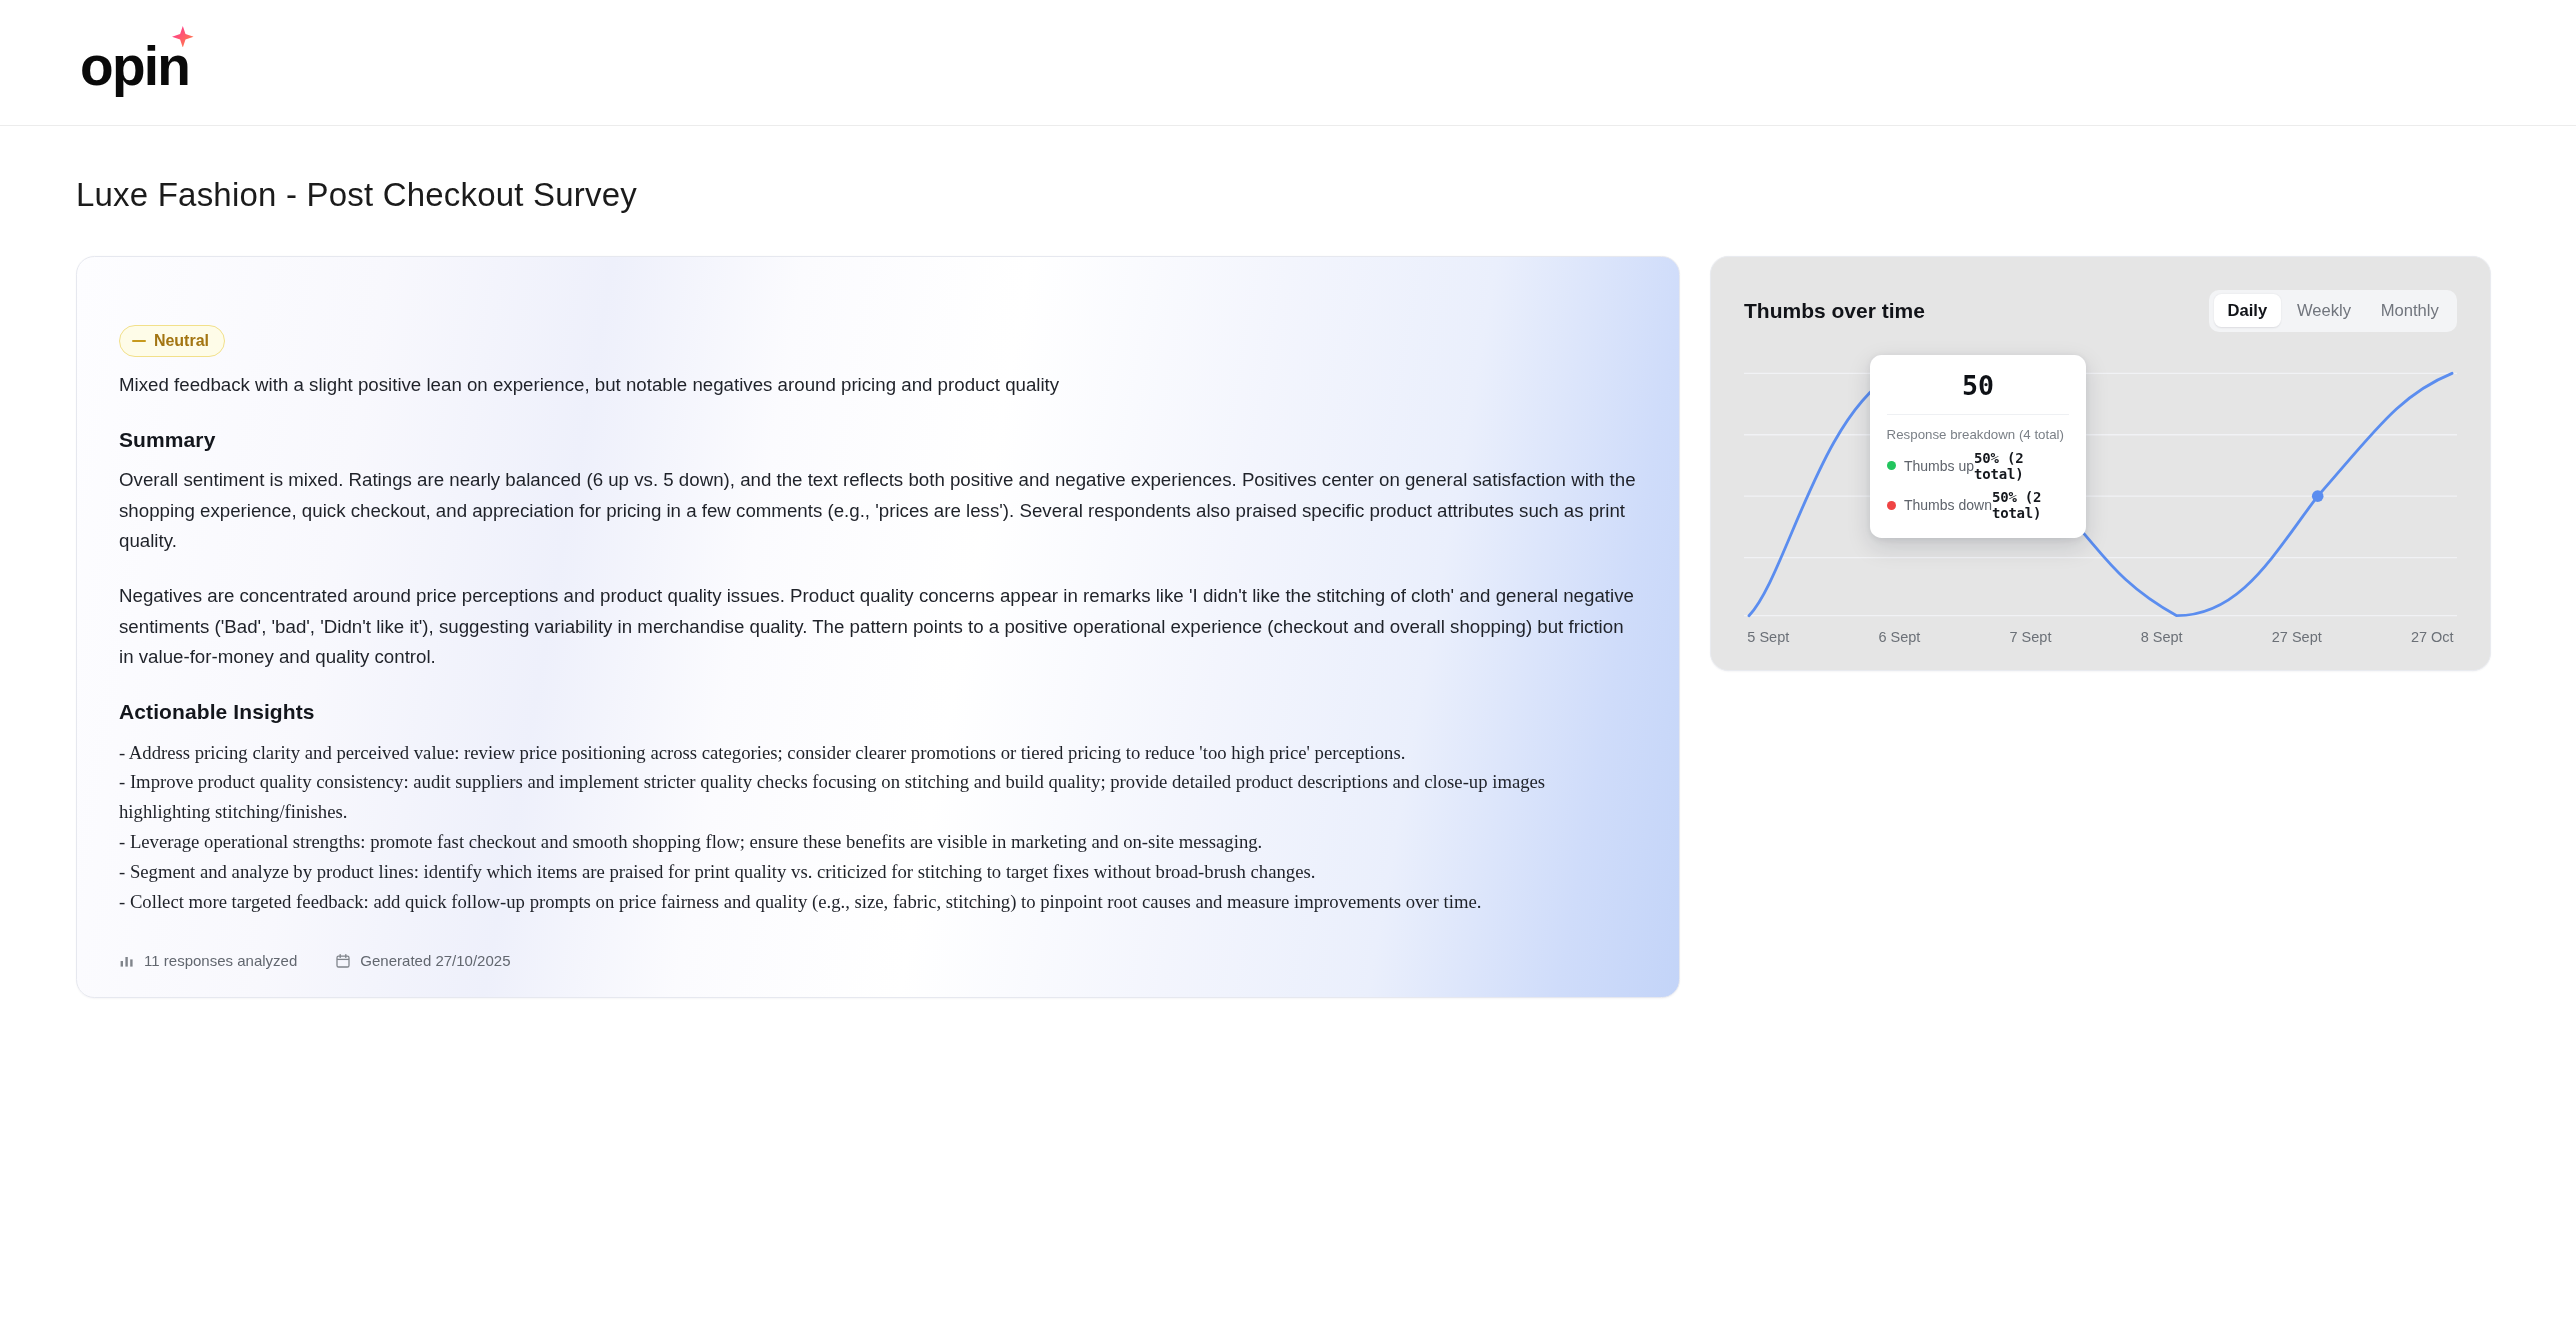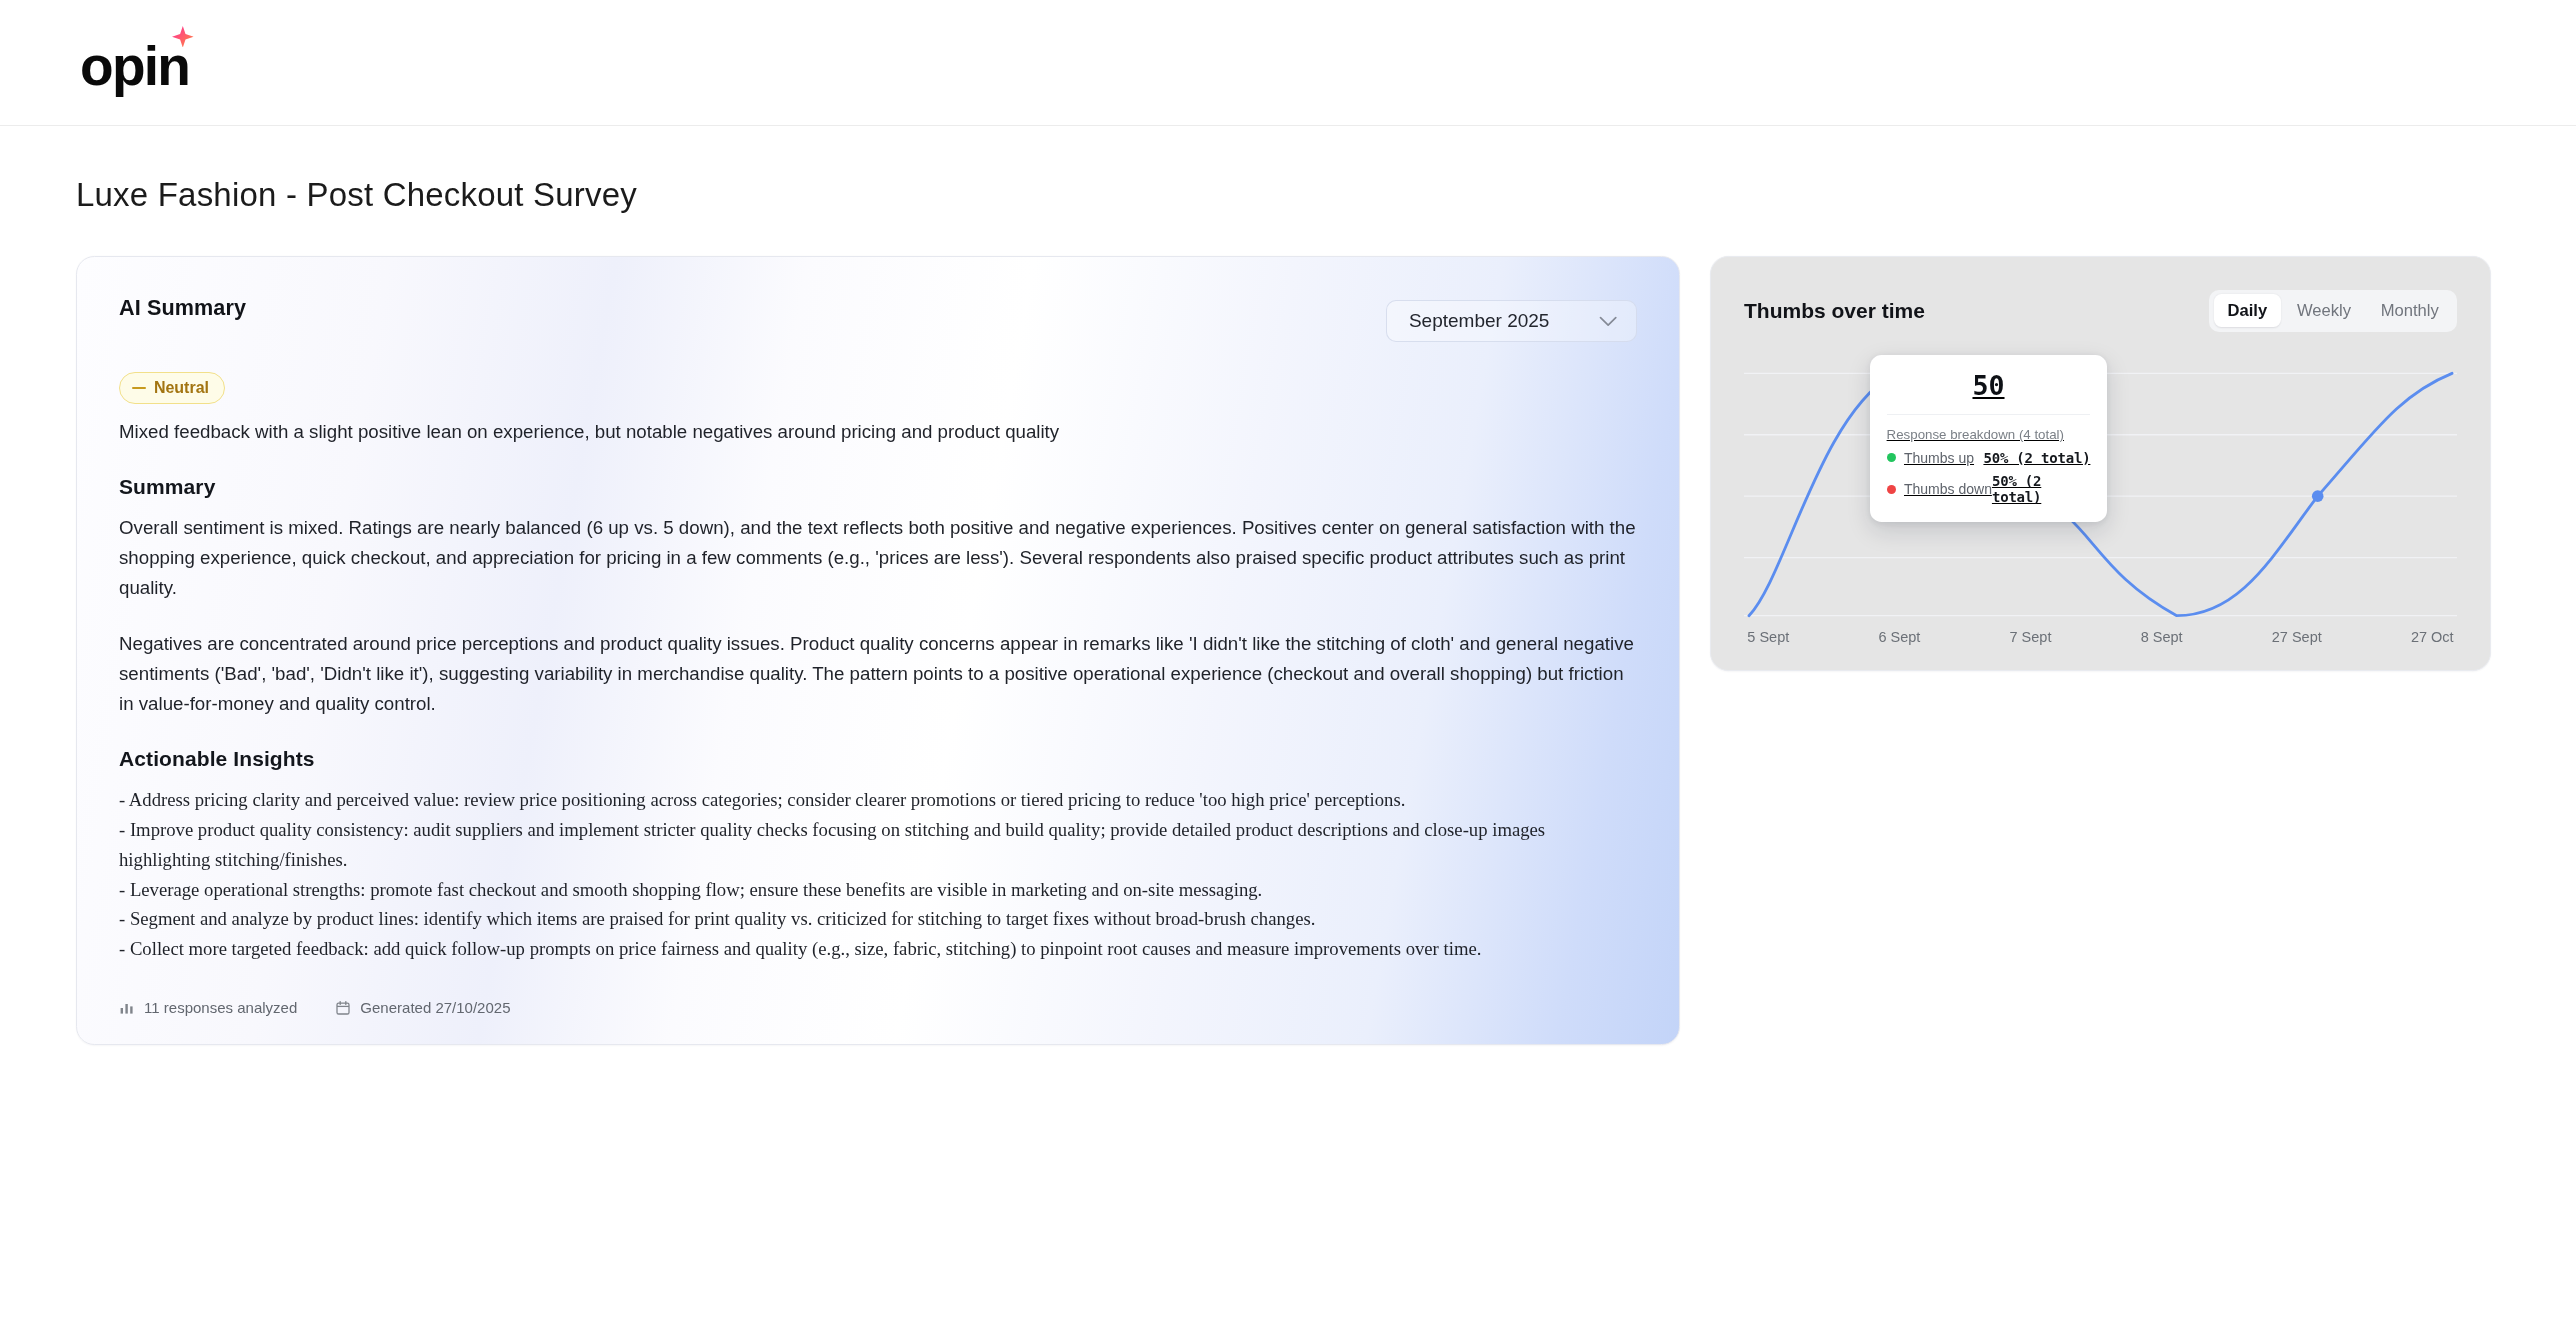--- a/index.html
+++ b/index.html
@@ -213,27 +213,26 @@
     margin-top: 10px;
     font-size: 14.5px;
     color: #6b7077;
   }
 
   
   .tooltip {
     position: absolute;
     left: 126px;
     top: -15px;
-    width: 237px;
+    width: 216px;
     background: #fff;
     border-radius: 11.6px;
     box-shadow: 0 8.3px 25px rgba(16,24,40,.14), 0 1.7px 6.6px rgba(16,24,40,.07);
     padding: 15px 16.6px 16.6px 16.6px;
     z-index: 5;
-    text-decoration: underline;
   }
   .tt-value {
     text-align: center;
     font-size: 26.6px;
     font-weight: 700;
     color: #0e1116;
     font-family: "DejaVu Sans Mono", monospace;
     padding-bottom: 13.3px;
     border-bottom: 0.8px solid #eef0f3;
   }
@@ -277,30 +276,20 @@
     </svg>
   </div>
 </div>
 
 <h1 class="page-title">Luxe Fashion - Post Checkout Survey</h1>
 
 <div class="content">
 
   <section class="summary-card">
 
-    <div class="summary-head">
-      <div class="summary-title">AI Summary</div>
-
-      <div class="month-select">
-        <span>September 2025</span>
-        <svg class="chevron" viewBox="0 0 24 14">
-          <path d="M2 2 L12 12 L22 2" fill="none" stroke="#4a4f58" stroke-width="2.2" stroke-linecap="round" stroke-linejoin="round"></path>
-        </svg>
-      </div>
-    </div>
 
     <div class="badge">
       <span class="badge-dash"></span>
       <span>Neutral</span>
     </div>
 
     <p class="body-text">Mixed feedback with a slight positive lean on experience, but notable negatives around pricing and product quality</p>
 
     <h2 class="section-h">Summary</h2>
     <p class="body-text">Overall sentiment is mixed. Ratings are nearly balanced (6 up vs. 5 down), and the text reflects both positive and negative experiences. Positives center on general satisfaction with the shopping experience, quick checkout, and appreciation for pricing in a few comments (e.g., 'prices are less'). Several respondents also praised specific product attributes such as print quality.</p>

